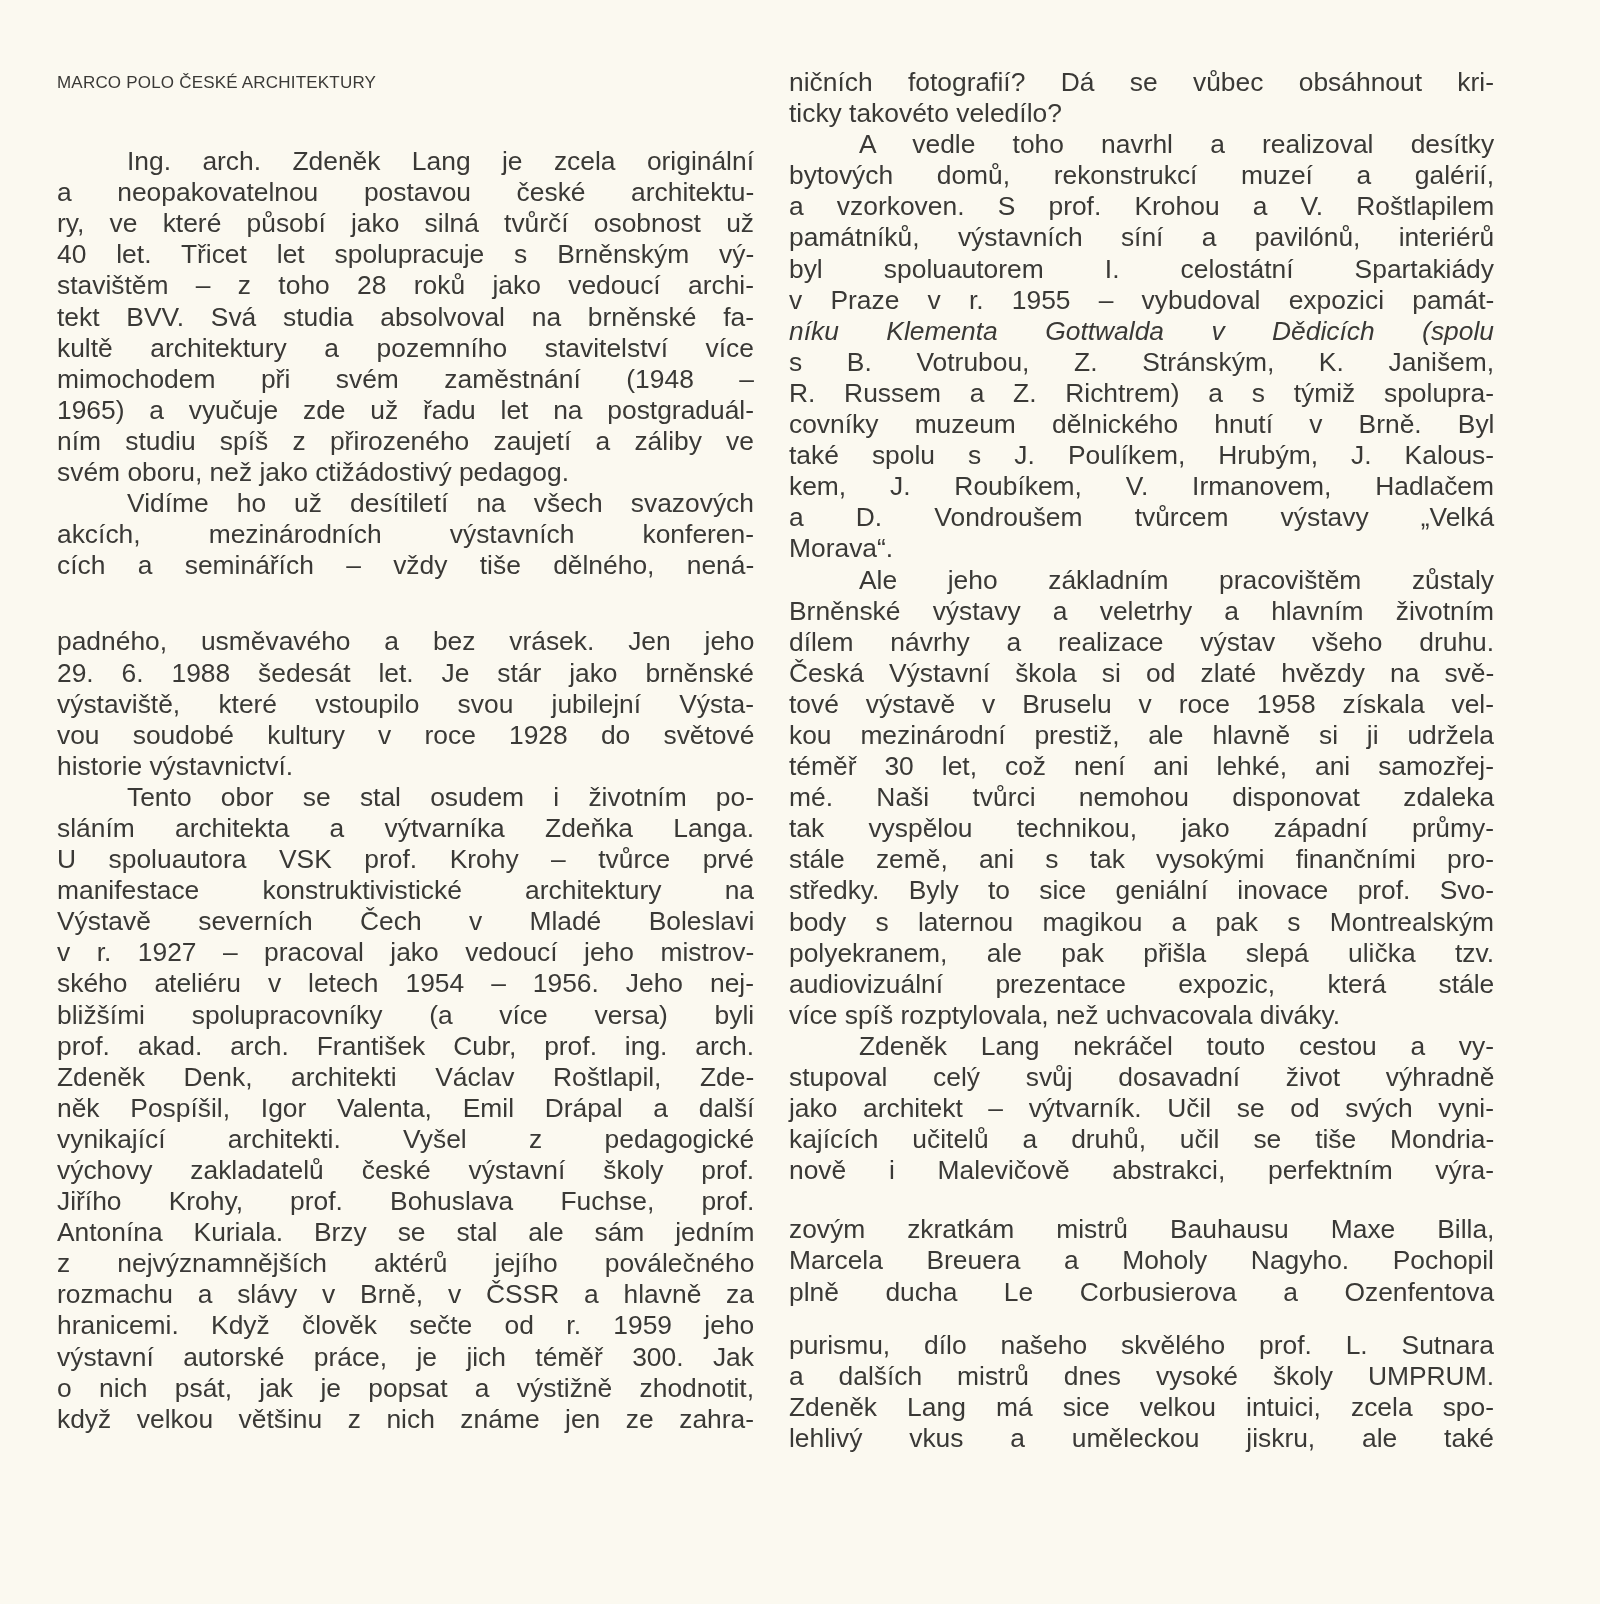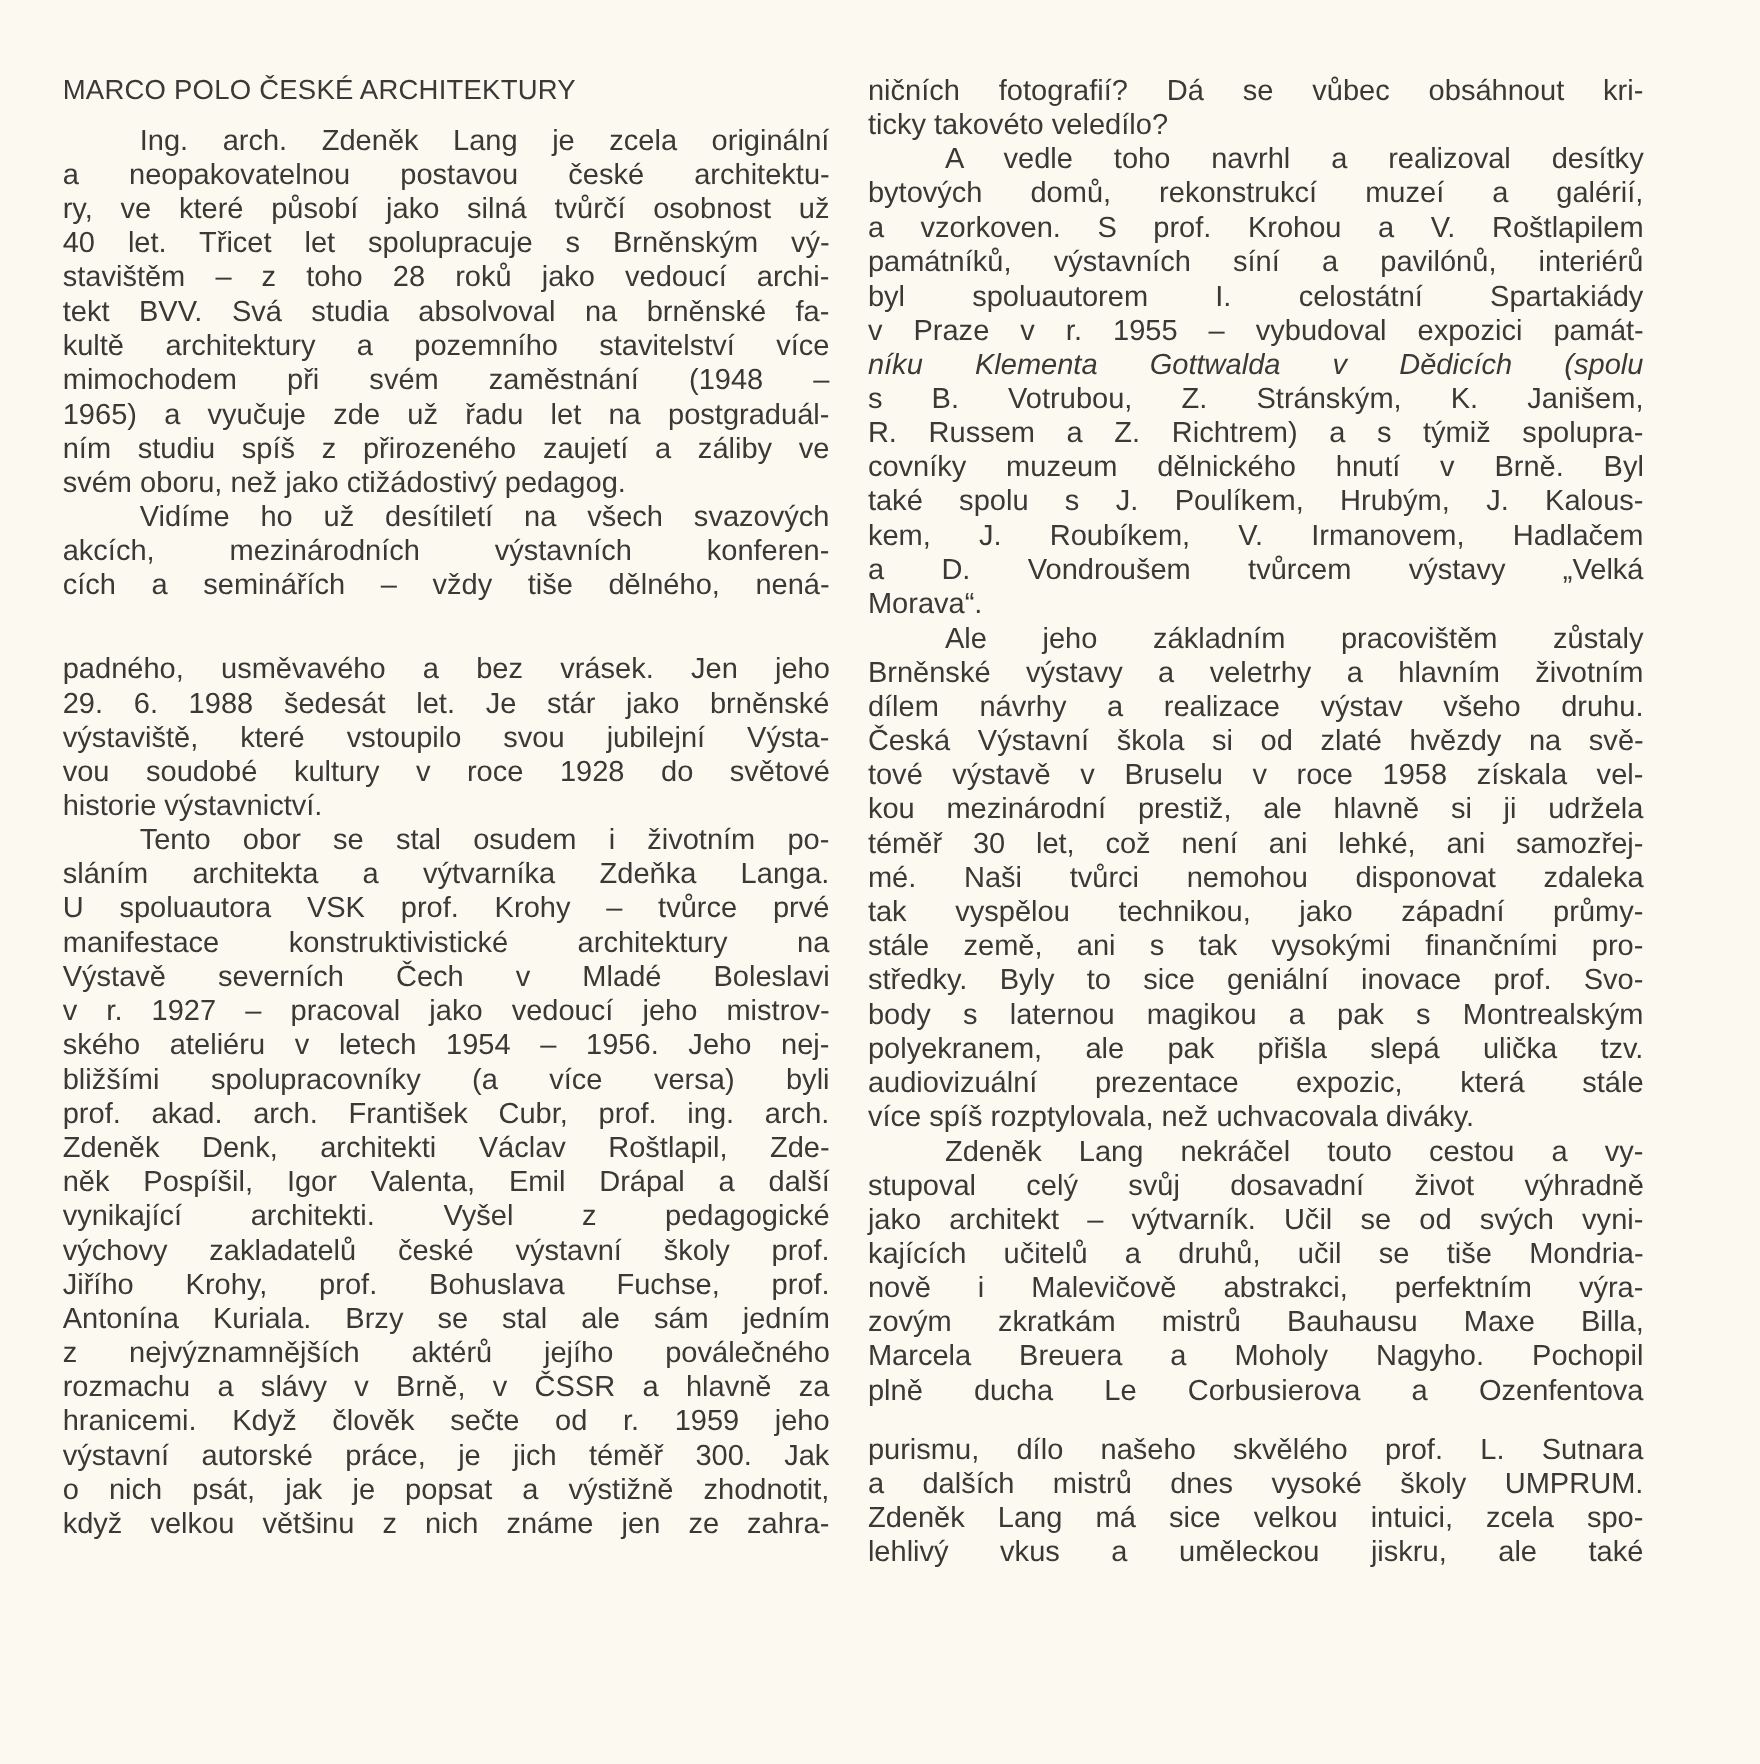--- a/index.html
+++ b/index.html
@@ -23,23 +23,23 @@
     }
     .col-left {
       left: 57px;
       width: 697px;
     }
     .col-right {
       left: 789px;
       width: 705px;
     }
     .title {
-      font-size: 25px;
+      font-size: 17px;
       letter-spacing: 0.2px;
-      margin: 0 0 14px 0;
+      margin: 0 0 48px 0;
       font-weight: normal;
       line-height: 31.1px;
     }
     .line {
       display: block;
       white-space: nowrap;
       text-align: justify;
       text-align-last: justify;
       height: 31.1px;
     }
@@ -130,21 +130,21 @@
       <span class="line" style="display: block; word-spacing: 22px;">středky. Byly to sice geniální inovace prof. Svo-</span>
       <span class="line" style="display: block; word-spacing: 21.8571px;">body s laternou magikou a pak s Montrealským</span>
       <span class="line" style="display: block; word-spacing: 32px;">polyekranem, ale pak přišla slepá ulička tzv.</span>
       <span class="line" style="display: block; word-spacing: 45px;">audiovizuální prezentace expozic, která stále</span>
       <span class="line last">více spíš rozptylovala, než uchvacovala diváky.</span>
       <span class="line indent" style="display: block; word-spacing: 26.3333px;">Zdeněk Lang nekráčel touto cestou a vy-</span>
       <span class="line" style="display: block; word-spacing: 38.4px;">stupoval celý svůj dosavadní život výhradně</span>
       <span class="line" style="display: block; word-spacing: 18.25px;">jako architekt – výtvarník. Učil se od svých vyni-</span>
       <span class="line" style="display: block; word-spacing: 26.5714px;">kajících učitelů a druhů, učil se tiše Mondria-</span>
       <span class="line" style="display: block; word-spacing: 35.4px;">nově i Malevičově abstrakci, perfektním výra-</span>
-      <span class="line" style="display: block; word-spacing: 34.6px;">zovým zkratkám mistrů Bauhausu Maxe Billa,</span>
+      <span class="line" style="display: block; word-spacing: 34.6px; margin-top: 28px;">zovým zkratkám mistrů Bauhausu Maxe Billa,</span>
       <span class="line" style="display: block; word-spacing: 36.2px;">Marcela Breuera a Moholy Nagyho. Pochopil</span>
       <span class="line" style="display: block; word-spacing: 39.2px;">plně ducha Le Corbusierova a Ozenfentova</span>
       <span class="line" style="display: block; word-spacing: 26.5px; margin-top: 22px;">purismu, dílo našeho skvělého prof. L. Sutnara</span>
       <span class="line" style="display: block; word-spacing: 27.5px;">a dalších mistrů dnes vysoké školy UMPRUM.</span>
       <span class="line" style="display: block; word-spacing: 22.7143px;">Zdeněk Lang má sice velkou intuici, zcela spo-</span>
       <span class="line" style="display: block; word-spacing: 39.5px;">lehlivý vkus a uměleckou jiskru, ale také</span>
     </div>
 </div>
 
 </body></html>

